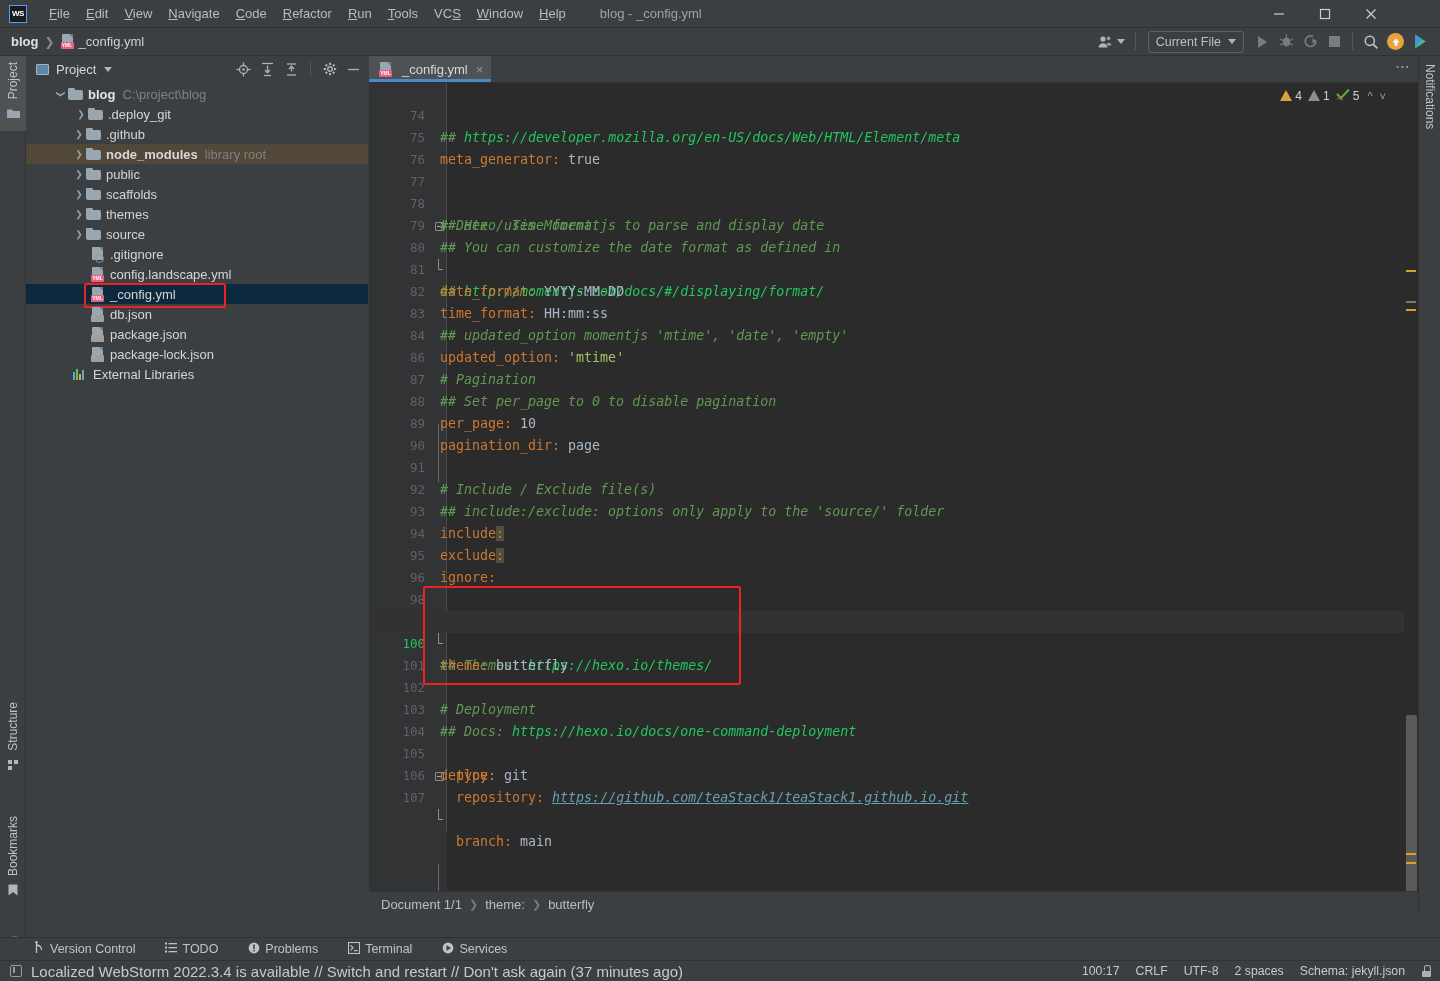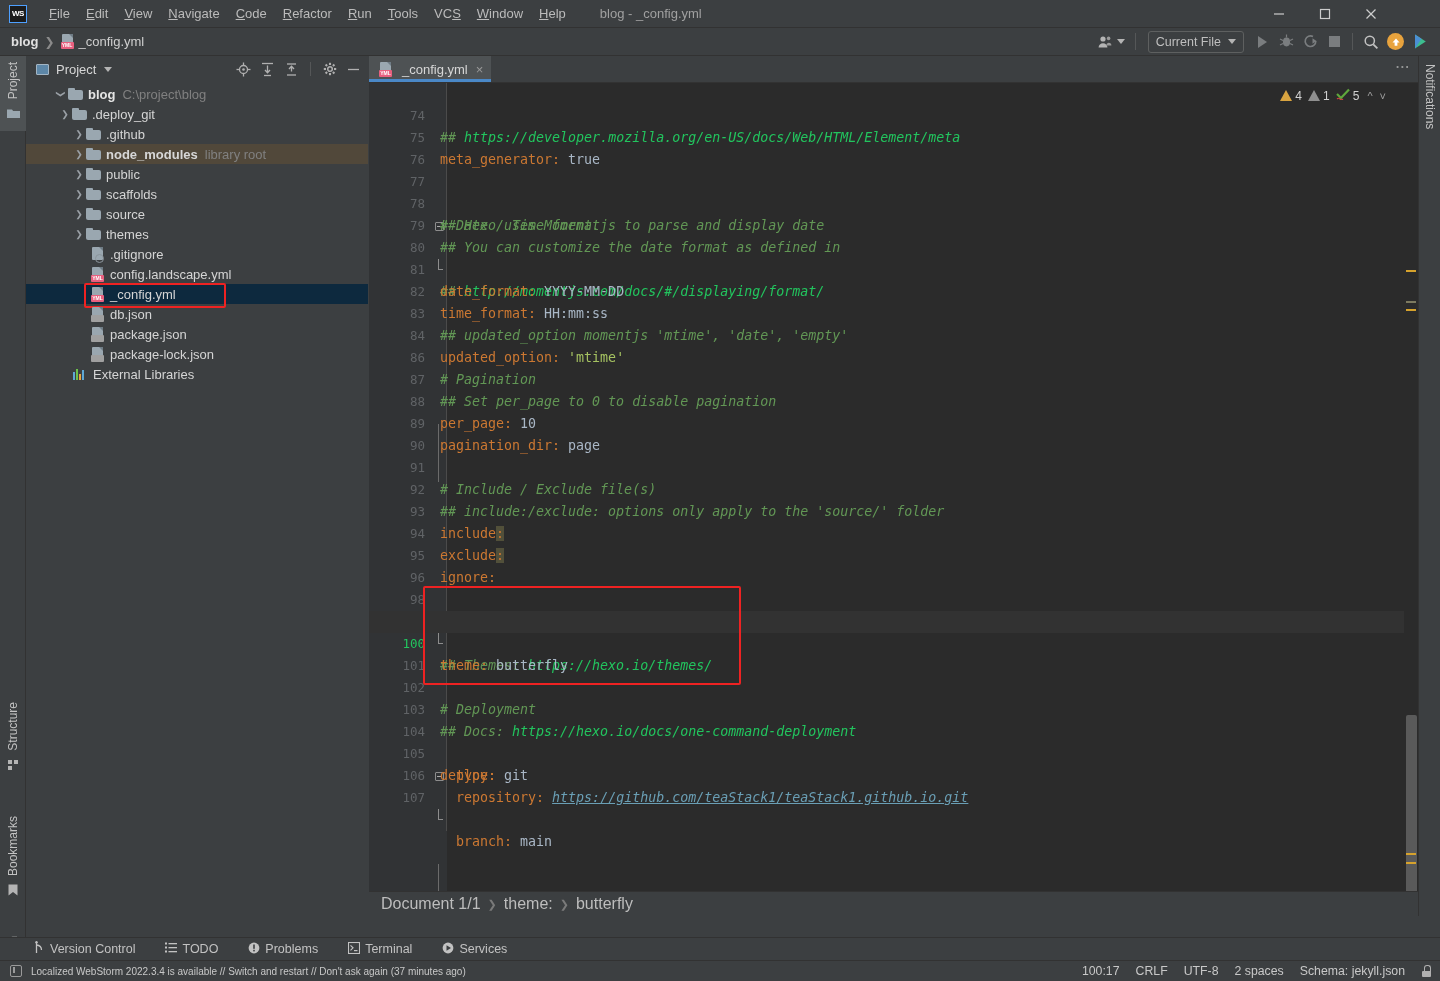--- a/index.html
+++ b/index.html
@@ -325,39 +325,39 @@
   .sc-mark { position: absolute; right: 2px; width: 10px; height: 2px; }
   .sc-thumb {
     position: absolute; right: 1px; width: 11px; background: #5a5a5a;
     border-radius: 2px;
   }
   .breadcrumbbar {
     position: absolute; left: 0; right: 0; bottom: 0; height: 25px;
     background: #3c3f41; display: flex; align-items: center;
     padding-left: 12px; border-top: 1px solid #323232;
   }
-  .bc { font-size: 16px; color: #bdbdbd; }
+  .bc { font-size: 13px; color: #bdbdbd; }
   .bc-sep { margin: 0 7px; color: #7a7a7a; font-size: 11px; }
 
   
   .toolwin-bar {
     position: absolute; left: 0; bottom: 21px; width: 1440px; height: 23px;
     background: #3c3f41; display: flex; align-items: center;
     border-top: 1px solid #323232; padding-left: 30px; gap: 22px;
   }
   .twb {
     display: flex; align-items: center; gap: 5px; font-size: 12.5px;
     color: #c2c2c2; padding: 2px 4px; border-radius: 3px;
   }
   .statusbar {
     position: absolute; left: 0; bottom: 0; width: 1440px; height: 21px;
     background: #3c3f41; display: flex; align-items: center;
     border-top: 1px solid #323232; padding-left: 10px;
   }
-  .st-msg { font-size: 10px; color: #c8c8c8; margin-left: 9px; }
+  .st-msg { font-size: 15px; color: #c8c8c8; margin-left: 9px; }
   .st-right {
     position: absolute; right: 8px; display: flex; align-items: center; gap: 16px;
     font-size: 12.3px; color: #c8c8c8;
   }
   .lock-ic { width: 11px; height: 12px; position: relative; }
   .lock-ic::before {
     content: ""; position: absolute; left: 1px; bottom: 0; width: 9px; height: 6px;
     background: #b0b0b0; border-radius: 1px;
   }
   .lock-ic::after {
@@ -593,21 +593,21 @@
 
       <div class="trow" style="padding-left:28px">
         <span class="chev chev-d"></span>
         <span class="folder">
             <span class="ftab"></span>
             <span class="fbody"></span>
           </span>
         <span class="lbl-bold">blog</span>
         <span class="lbl-dim">C:\project\blog</span>
       </div>
-      <div class="trow" style="padding-left:32px">
+      <div class="trow" style="padding-left:48px">
         <span class="chev chev-r"></span>
         <span class="folder">
             <span class="ftab"></span>
             <span class="fbody"></span>
           </span>
         <span>.deploy_git</span>
       </div>
       <div class="trow" style="padding-left:46px">
         <span class="chev chev-r"></span>
         <span class="folder">
@@ -640,29 +640,29 @@
             <span class="fbody"></span>
           </span>
         <span>scaffolds</span>
       </div>
       <div class="trow" style="padding-left:46px">
         <span class="chev chev-r"></span>
         <span class="folder">
             <span class="ftab"></span>
             <span class="fbody"></span>
           </span>
-        <span>source</span>
+        <span>themes</span>
       </div>
       <div class="trow" style="padding-left:46px">
         <span class="chev chev-r"></span>
         <span class="folder">
             <span class="ftab"></span>
             <span class="fbody"></span>
           </span>
-        <span>themes</span>
+        <span>source</span>
       </div>
       <div class="trow" style="padding-left:65px">
         <span class="file-ic">
             <span class="sheet"></span>
             <span class="fold"></span>
             <span class="tag tagg"></span>
           </span>
         <span>.gitignore</span>
       </div>
       <div class="trow" style="padding-left:65px">

